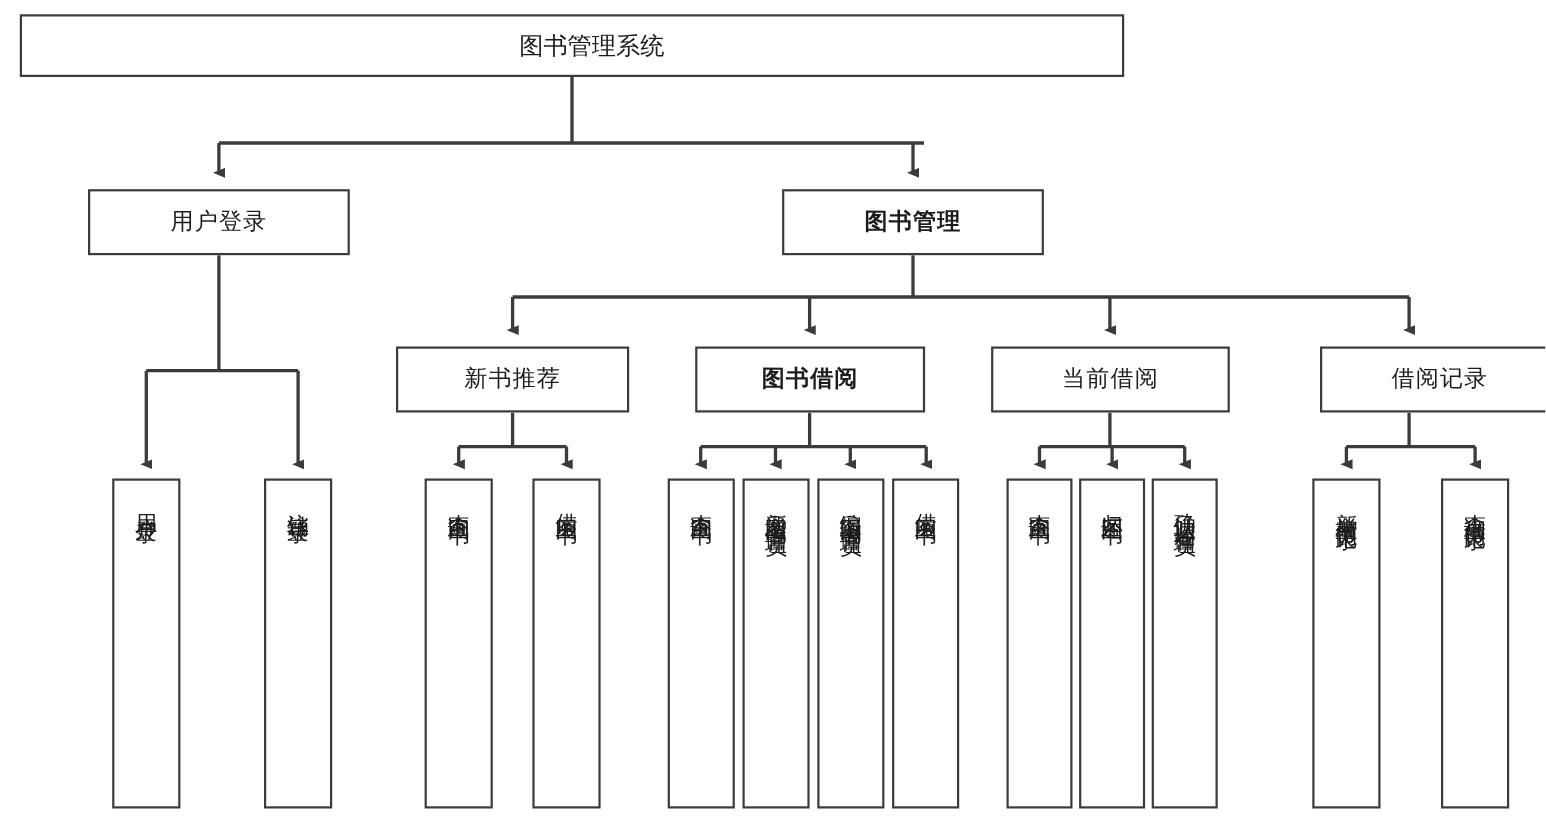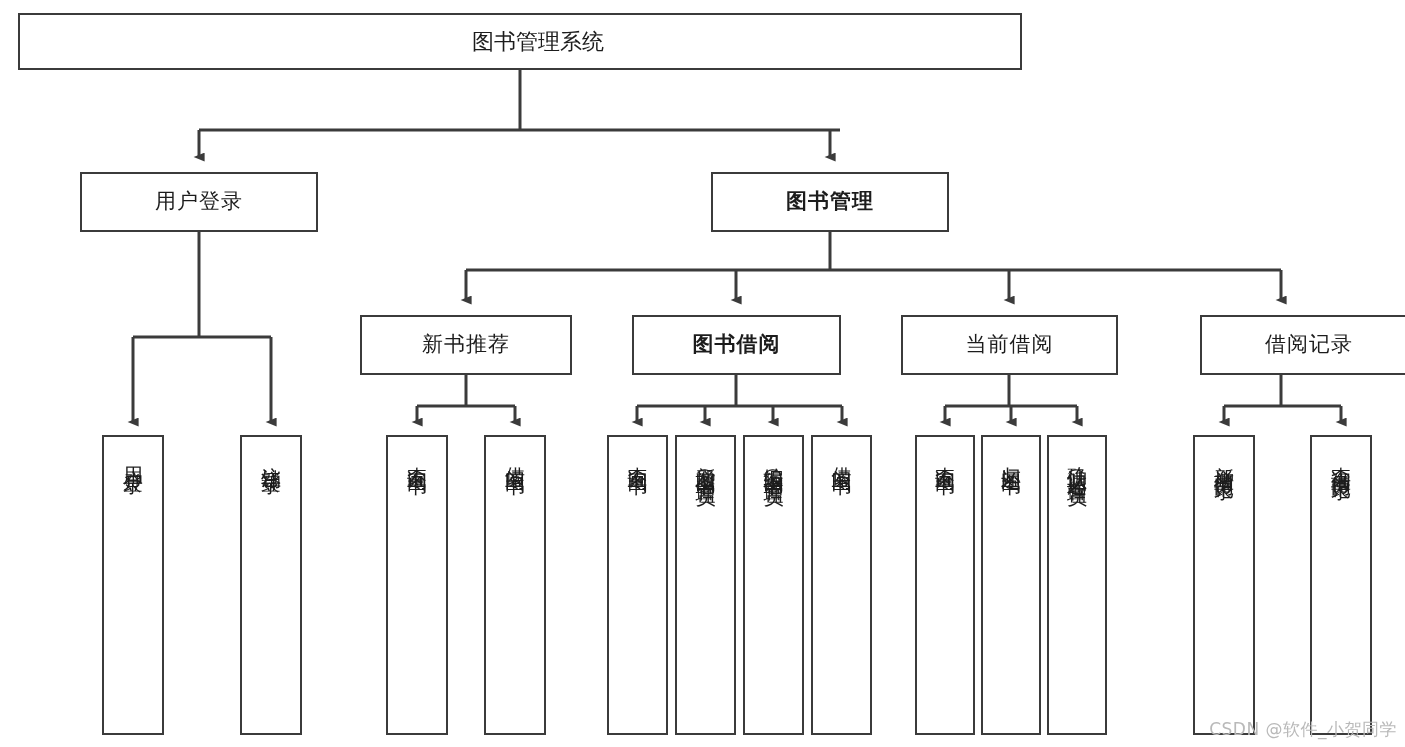--- a/index.html
+++ b/index.html
@@ -185,15 +185,14 @@
     <span class="vtext">确认归还（管理员）</span>
   </div>
 
   <div class="node leaf" style="left:1193px; top:435px; width:62px; height:300px;">
     <span class="vtext">新增借阅记录</span>
   </div>
   <div class="node leaf" style="left:1310px; top:435px; width:62px; height:300px;">
     <span class="vtext">查询借阅记录</span>
   </div>
 
-  <div class="watermark">CSDN @软件_小贺同学</div>
 
 </div>
 
 </body></html>

